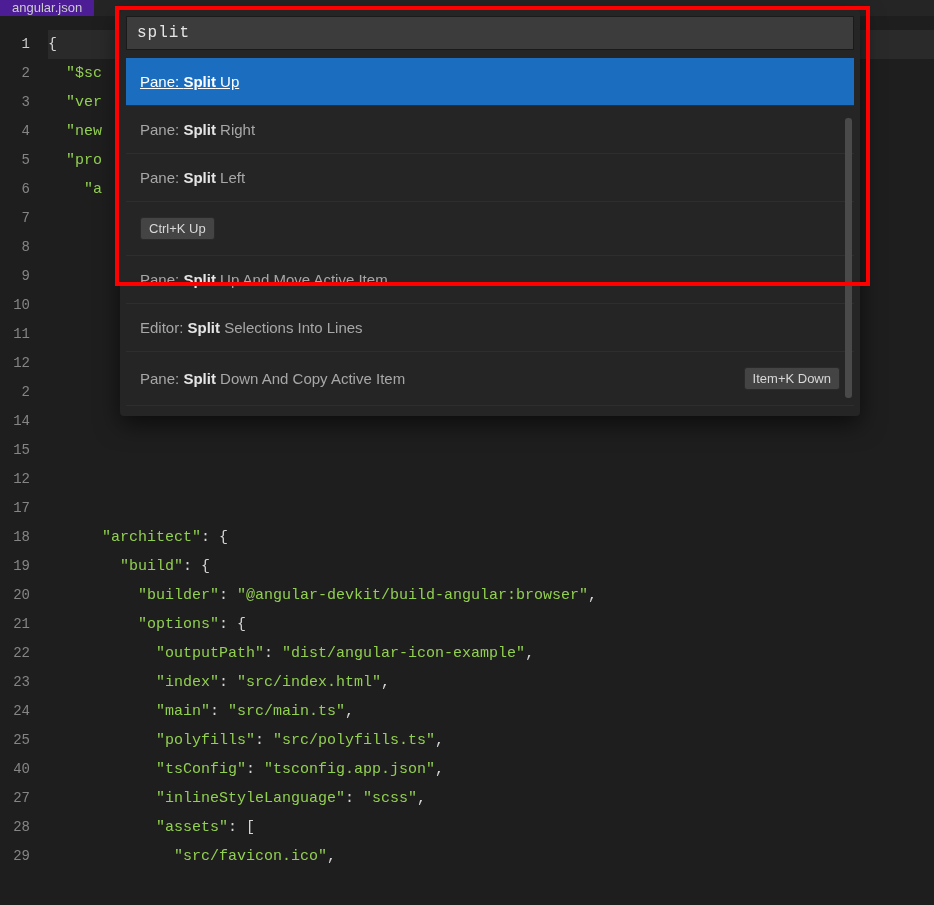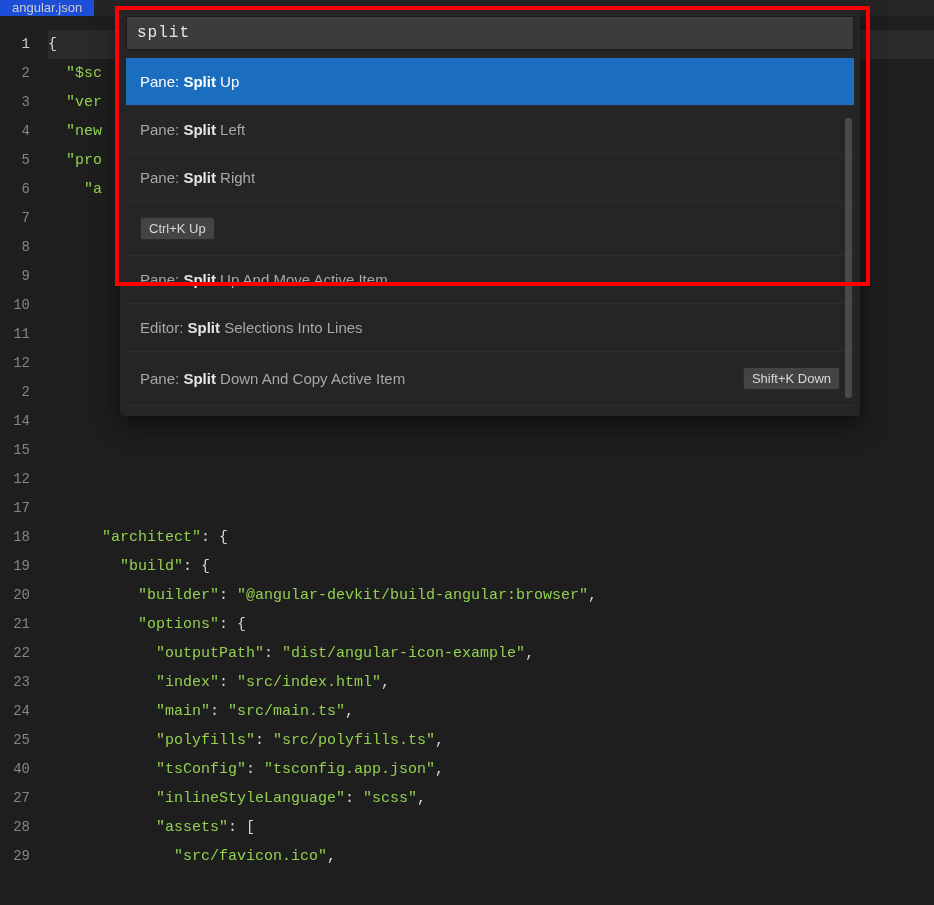--- a/index.html
+++ b/index.html
@@ -11,21 +11,21 @@
       overflow: hidden;
       position: relative;
     }
     .tab-bar {
       background: #252526;
       height: 16px;
       display: flex;
       align-items: flex-end;
     }
     .tab {
-      background: #1d4ed8;
+      background: #4c1d95;
       color: #cccccc;
       padding: 0 12px;
       font-size: 13px;
       height: 16px;
       line-height: 16px;
       display: flex;
       align-items: center;
     }
     .editor {
       display: flex;
@@ -93,20 +93,21 @@
       color: #a7a7a7;
       display: flex;
       align-items: center;
       justify-content: space-between;
       border-bottom: 1px solid #2e2e2e;
       cursor: pointer;
     }
     .palette-item.selected {
       background: #1b6dbf;
       color: #ffffff;
+      text-decoration: underline;
     }
     .palette-item .label { }
     .palette-item .label b { font-weight: 700; color: #e5e5e5; }
     .palette-item.selected .label b { color: #ffffff; }
     .kbd {
       background: #444444;
       border: 1px solid #2a2a2a;
       border-radius: 3px;
       padding: 3px 8px;
       font-size: 13px;
@@ -179,34 +180,34 @@
 <div class="palette">
   <div class="palette-input-wrap">
     <input class="palette-input" type="text" value="split" style="">
   </div>
   <div class="palette-list">
     <div class="scrollbar"></div>
   <div class="palette-item selected">
         <span class="label">Pane: <b>Split</b> Up</span>
       </div>
       <div class="palette-item">
+        <span class="label">Pane: <b>Split</b> Right</span>
+      </div>
+      <div class="palette-item">
         <span class="label">Pane: <b>Split</b> Left</span>
       </div>
       <div class="palette-item">
-        <span class="label">Pane: <b>Split</b> Right</span>
-      </div>
-      <div class="palette-item">
         <span class="kbd">Ctrl+K Up</span>
       </div>
       <div class="palette-item">
         <span class="label">Pane: <b>Split</b> Up And Move Active Item</span>
       </div>
       <div class="palette-item">
         <span class="label">Editor: <b>Split</b> Selections Into Lines</span>
       </div>
       <div class="palette-item">
         <span class="label">Pane: <b>Split</b> Down And Copy Active Item</span>
-        <span class="kbd">Shift+K Down</span>
+        <span class="kbd">Item+K Down</span>
       </div>
     </div>
 </div>
 
 <div class="red-box"></div>
 
 </body></html>

